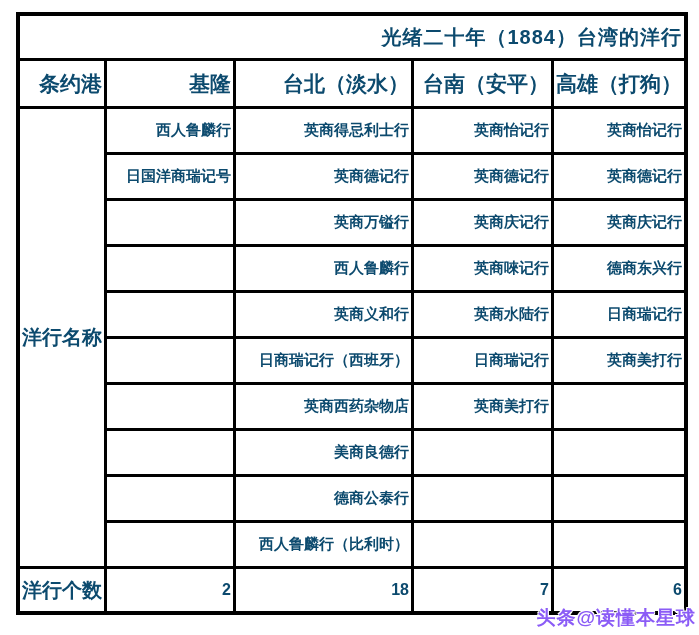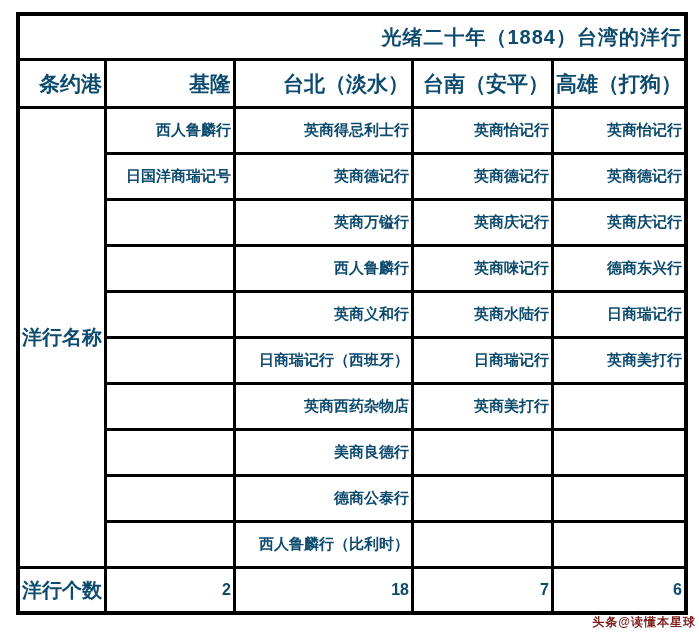--- a/index.html
+++ b/index.html
@@ -50,24 +50,24 @@
     font-size: 20px;
   }
   td.count-cell {
     height: 42px;
     font-size: 16px;
   }
   .watermark {
     position: absolute;
     right: 3px;
     bottom: 4px;
-    font-size: 12px;
+    font-size: 19px;
     font-weight: bold;
     letter-spacing: 1px;
-    color: #7f1d1d;
+    color: #8b5cf6;
     white-space: nowrap;
     text-shadow:
       -1px -1px 0 #ffffff,
        1px -1px 0 #ffffff,
       -1px  1px 0 #ffffff,
        1px  1px 0 #ffffff,
        0    2px 0 #ffffff;
     text-align: center;
   }
 </style>

